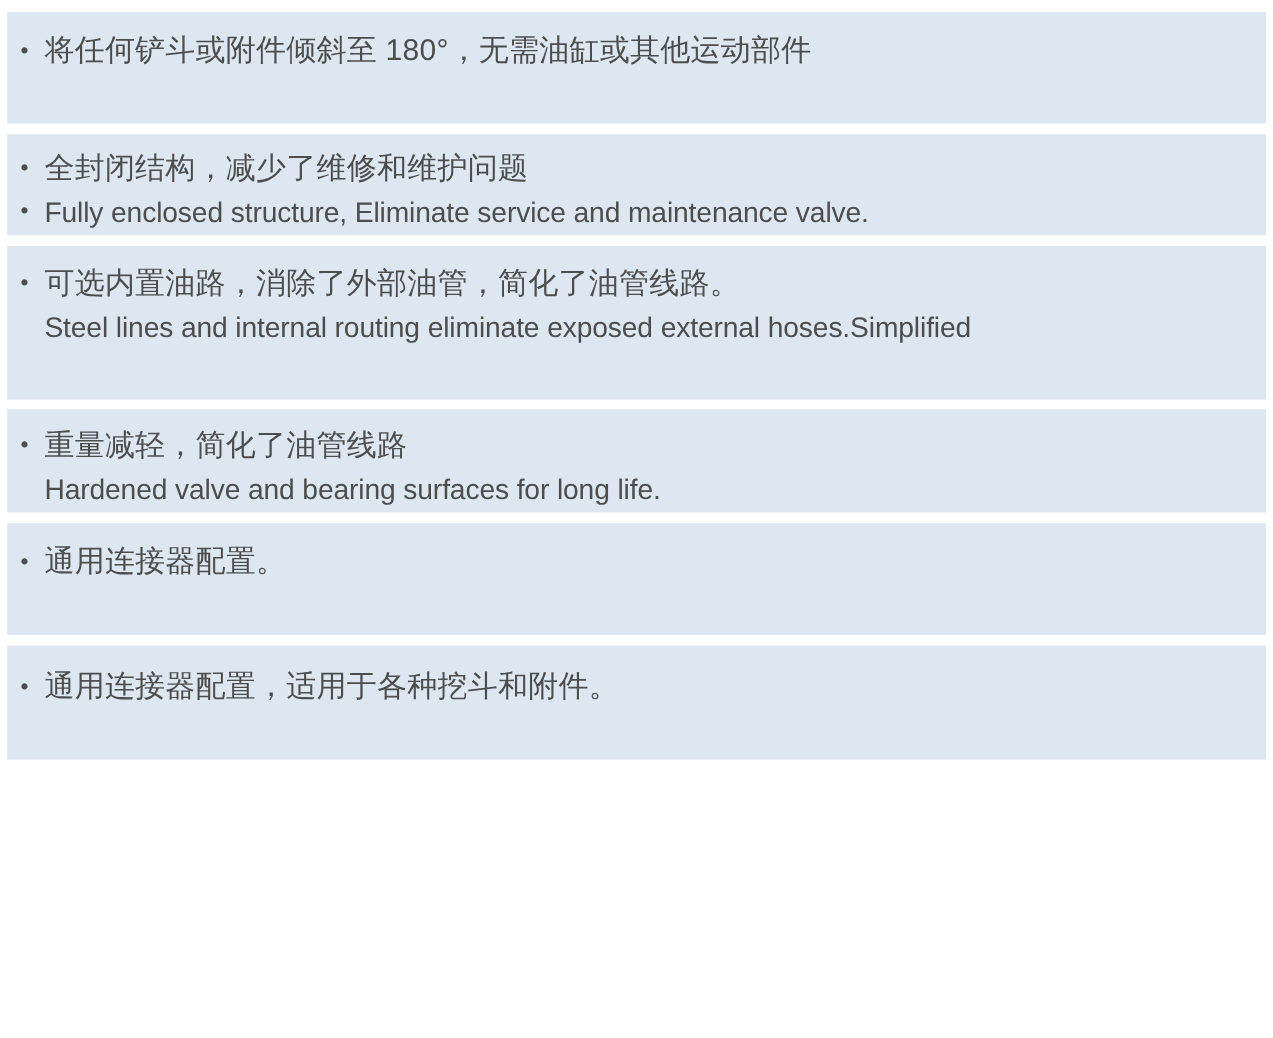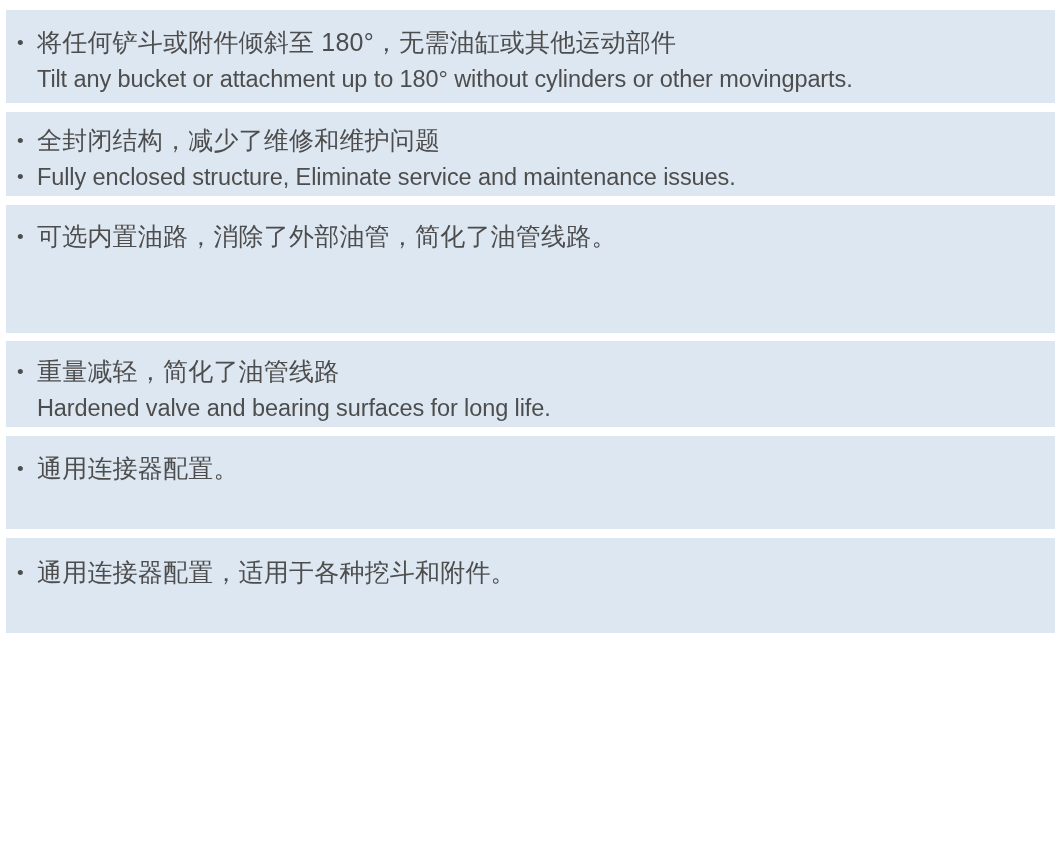--- a/index.html
+++ b/index.html
@@ -89,41 +89,41 @@
 </head>
 <body>
 
 <div id="feature-list">
 
   <div class="feature-panel" id="panel-0">
     <div class="feature-line line-cn">
       <span class="bullet">•</span>
       <span class="line-text">将任何铲斗或附件倾斜至 180°，无需油缸或其他运动部件</span>
     </div>
-    <div class="feature-line line-en">
-      <span class="bullet spacer">•</span>
-      <span class="line-text">Tilt any bucket or attachment up to 180° without cylinders or other movingparts.</span>
-    </div>
   </div>
 
   <div class="feature-panel" id="panel-1">
     <div class="feature-line line-cn">
       <span class="bullet">•</span>
       <span class="line-text">全封闭结构，减少了维修和维护问题</span>
     </div>
     <div class="feature-line line-en">
       <span class="bullet">•</span>
-      <span class="line-text">Fully enclosed structure, Eliminate service and maintenance issues.</span>
+      <span class="line-text">Fully enclosed structure, Eliminate service and maintenance valve.</span>
     </div>
   </div>
 
   <div class="feature-panel" id="panel-2">
     <div class="feature-line line-cn">
       <span class="bullet">•</span>
       <span class="line-text">可选内置油路，消除了外部油管，简化了油管线路。</span>
+    </div>
+    <div class="feature-line line-en">
+      <span class="bullet spacer">•</span>
+      <span class="line-text">Steel lines and internal routing eliminate exposed external hoses.Simplified</span>
     </div>
   </div>
 
   <div class="feature-panel" id="panel-3">
     <div class="feature-line line-cn">
       <span class="bullet">•</span>
       <span class="line-text">重量减轻，简化了油管线路</span>
     </div>
     <div class="feature-line line-en">
       <span class="bullet spacer">•</span>

